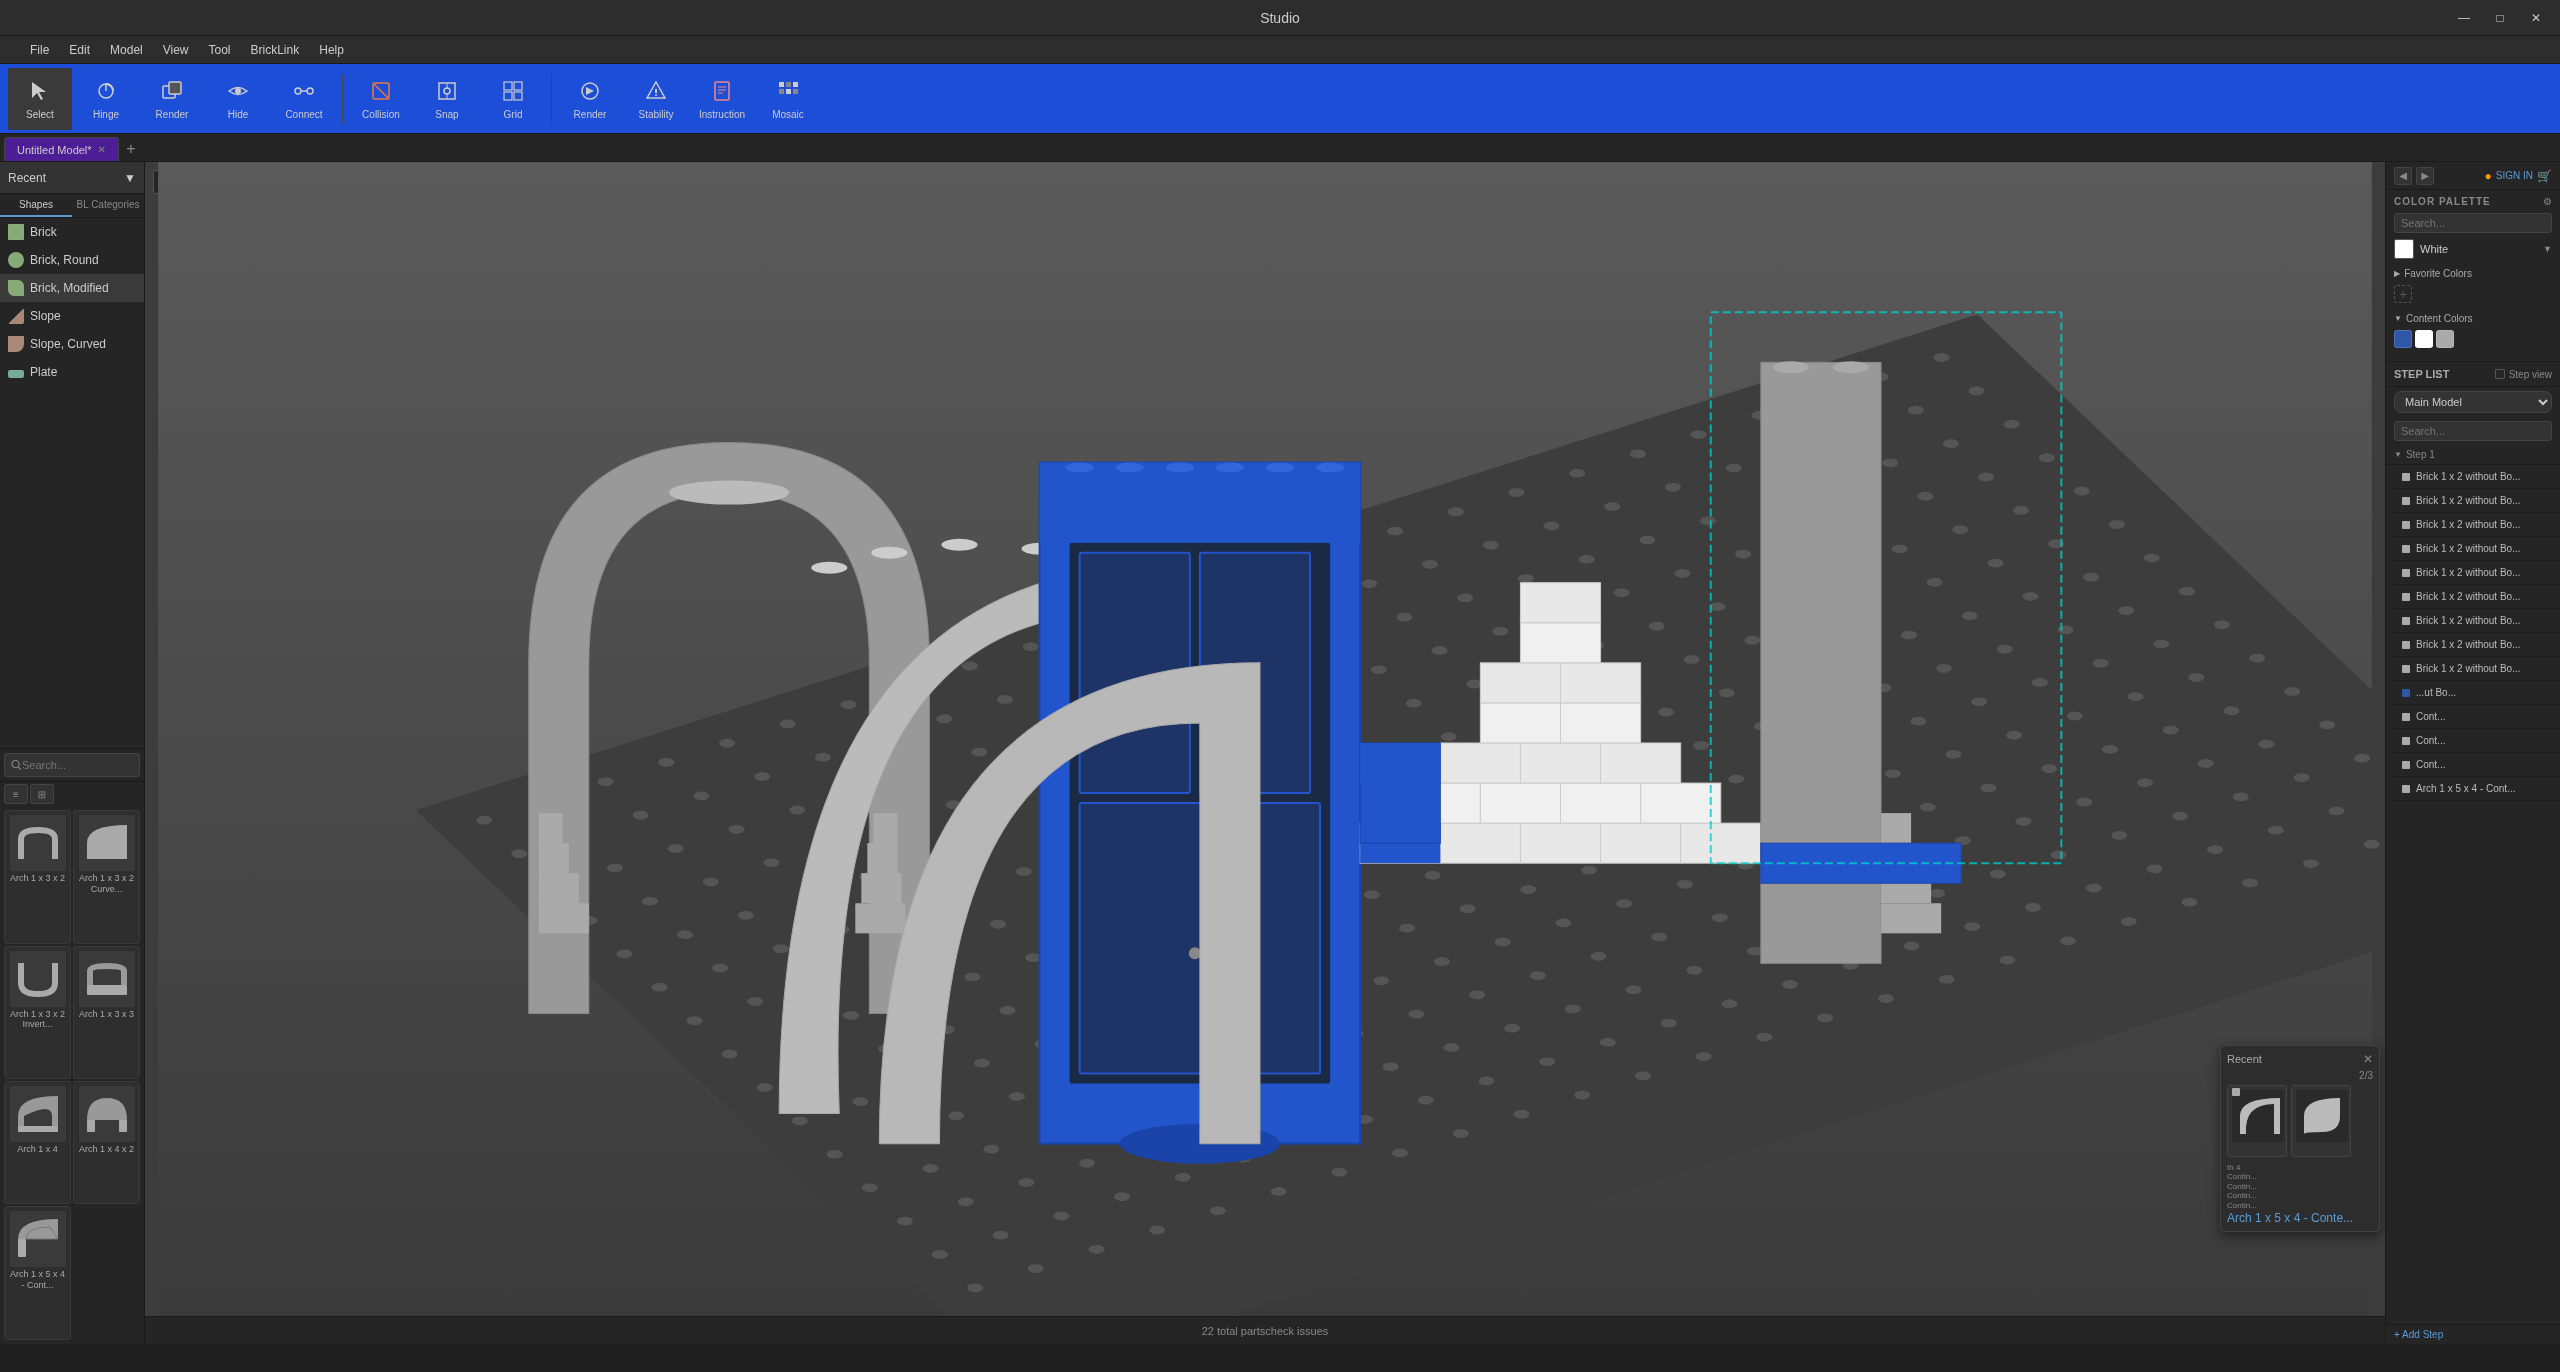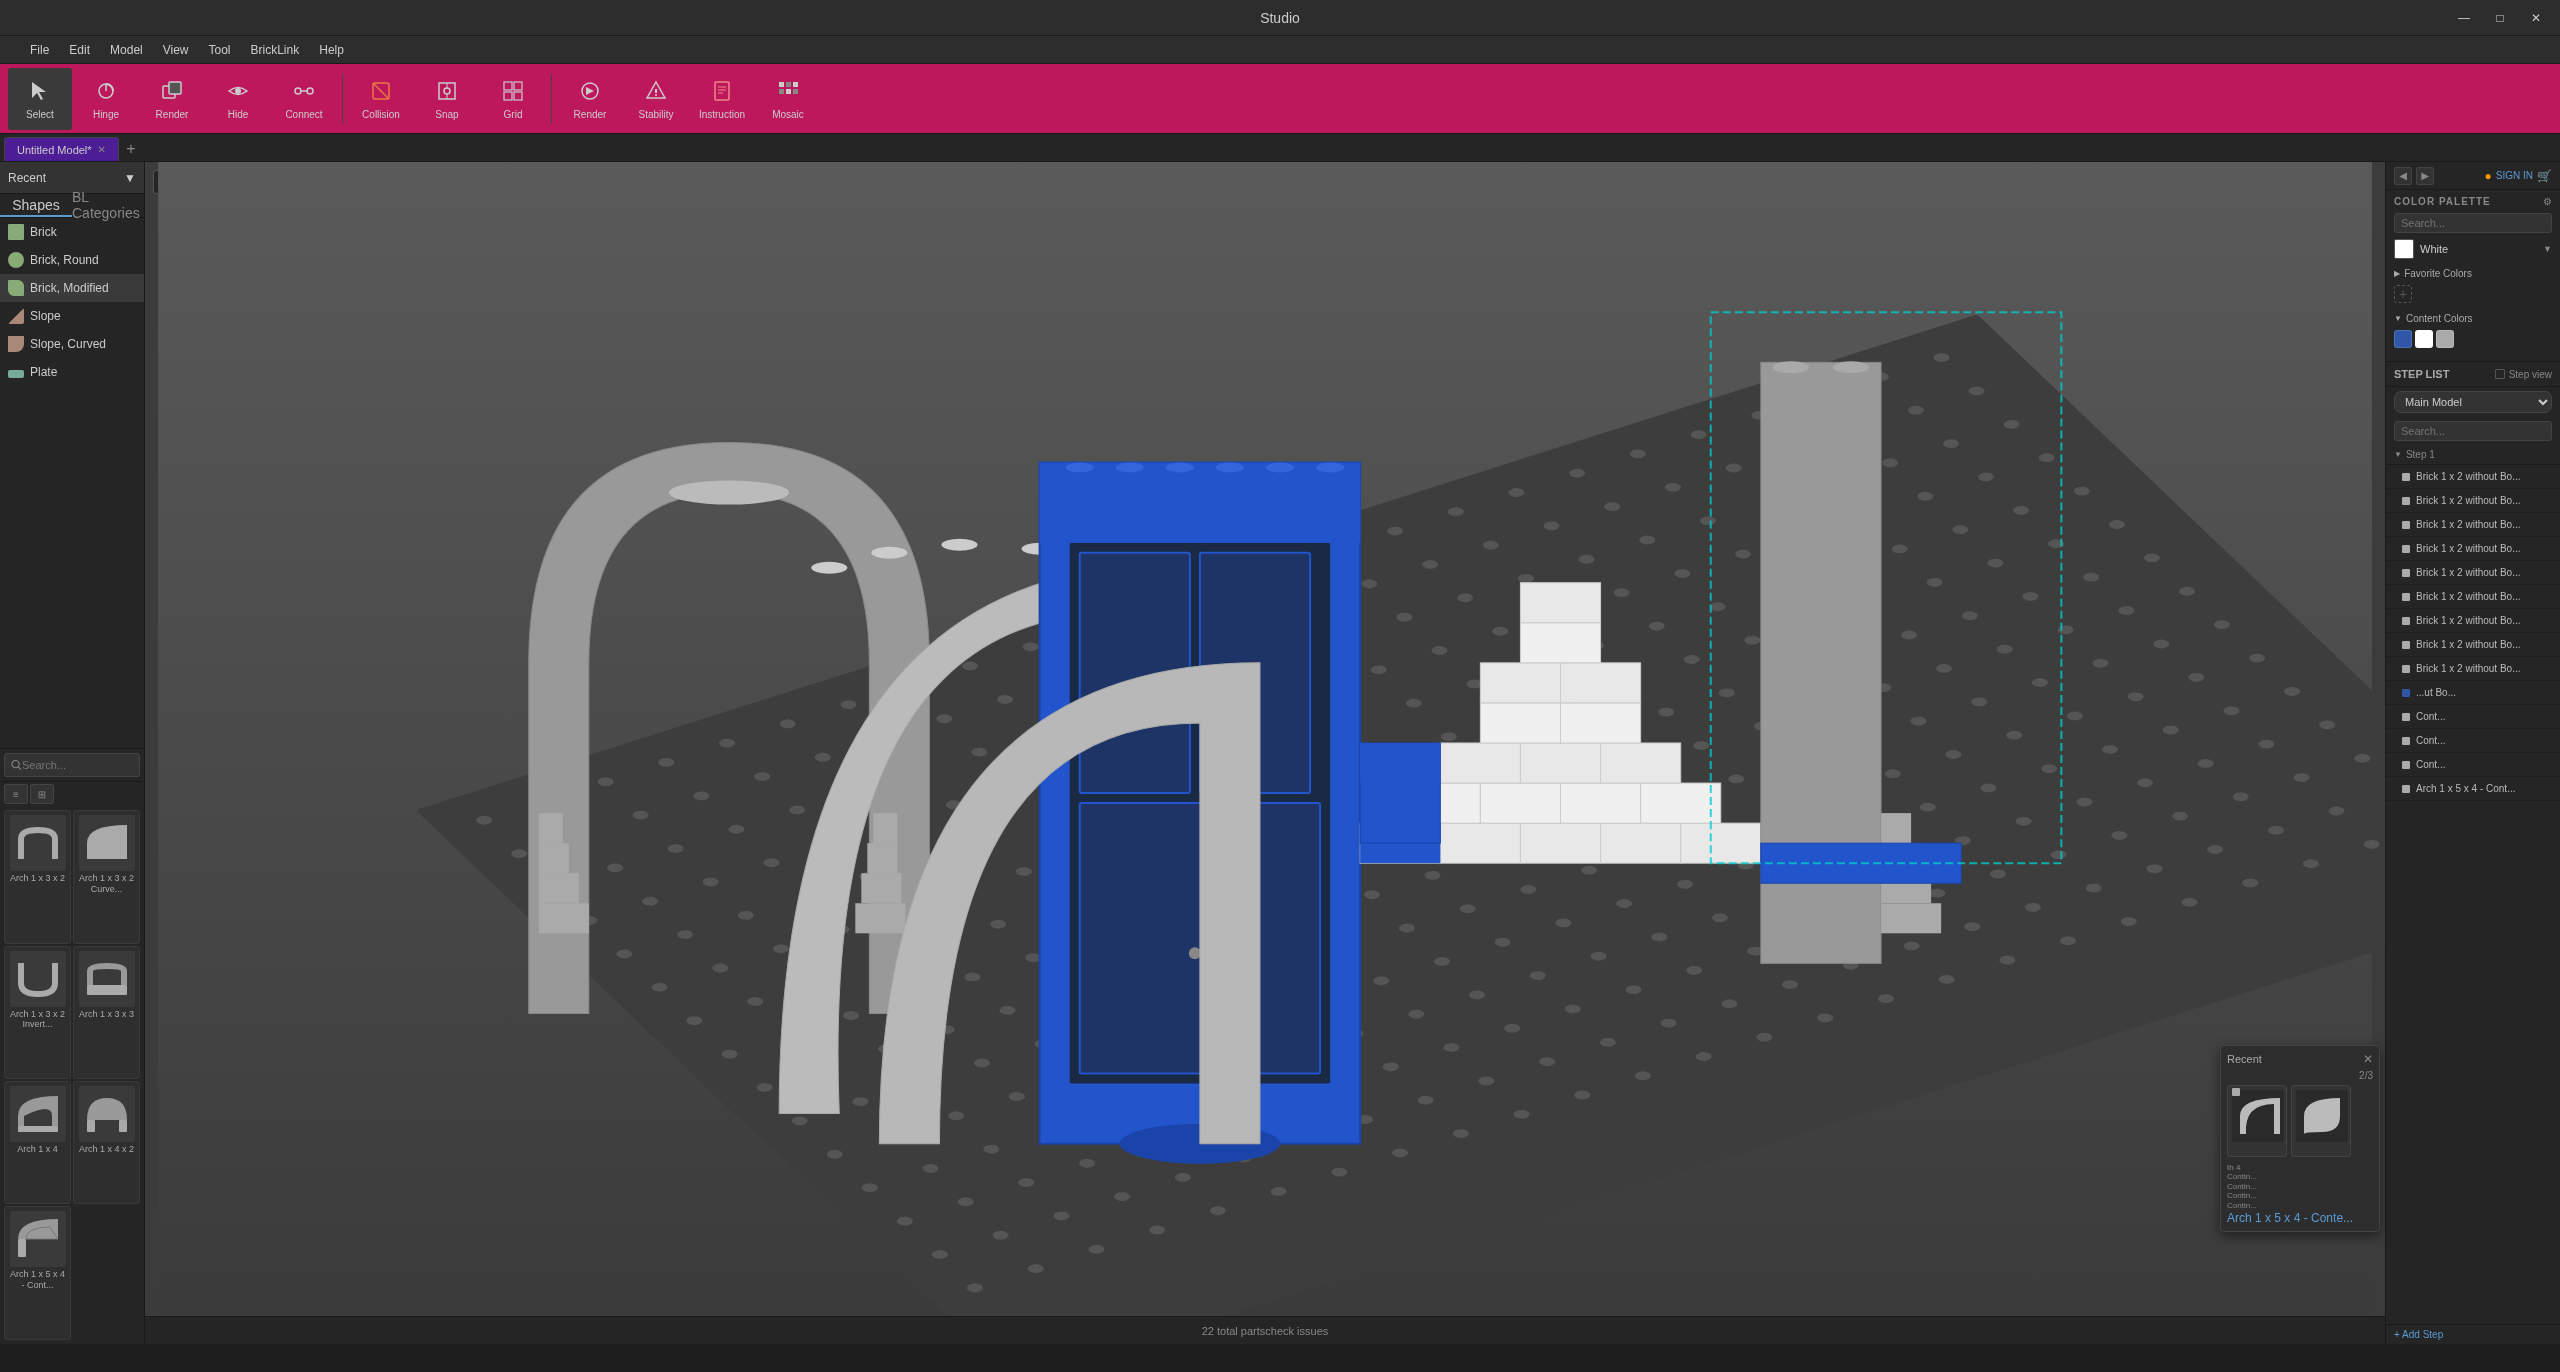--- a/index.html
+++ b/index.html
@@ -67,21 +67,21 @@
       font-size: 12px;
       color: #ccc;
       cursor: pointer;
       border-radius: 3px;
     }
 
     
     #toolbar {
       width: 100%;
       height: 70px;
-      background: #be185d;
+      background: #1d4ed8;
       display: flex;
       align-items: center;
       border-bottom: 1px solid #1a1a1a;
       padding: 0 8px;
       gap: 2px;
     }
     .tool-btn {
       display: flex;
       flex-direction: column;
       align-items: center;
@@ -184,21 +184,21 @@
       justify-content: space-between;
       cursor: pointer;
     }
     #shapes-tabs {
       display: flex;
       height: 24px;
       border-bottom: 1px solid #1a1a1a;
     }
     .shape-tab {
       flex: 1;
-      font-size: 14px;
+      font-size: 10px;
       color: #888;
       display: flex;
       align-items: center;
       justify-content: center;
       cursor: pointer;
       border-bottom: 2px solid transparent;
     }
     .shape-tab.active {
       color: #ccc;
       border-bottom: 2px solid #5b9bd5;

